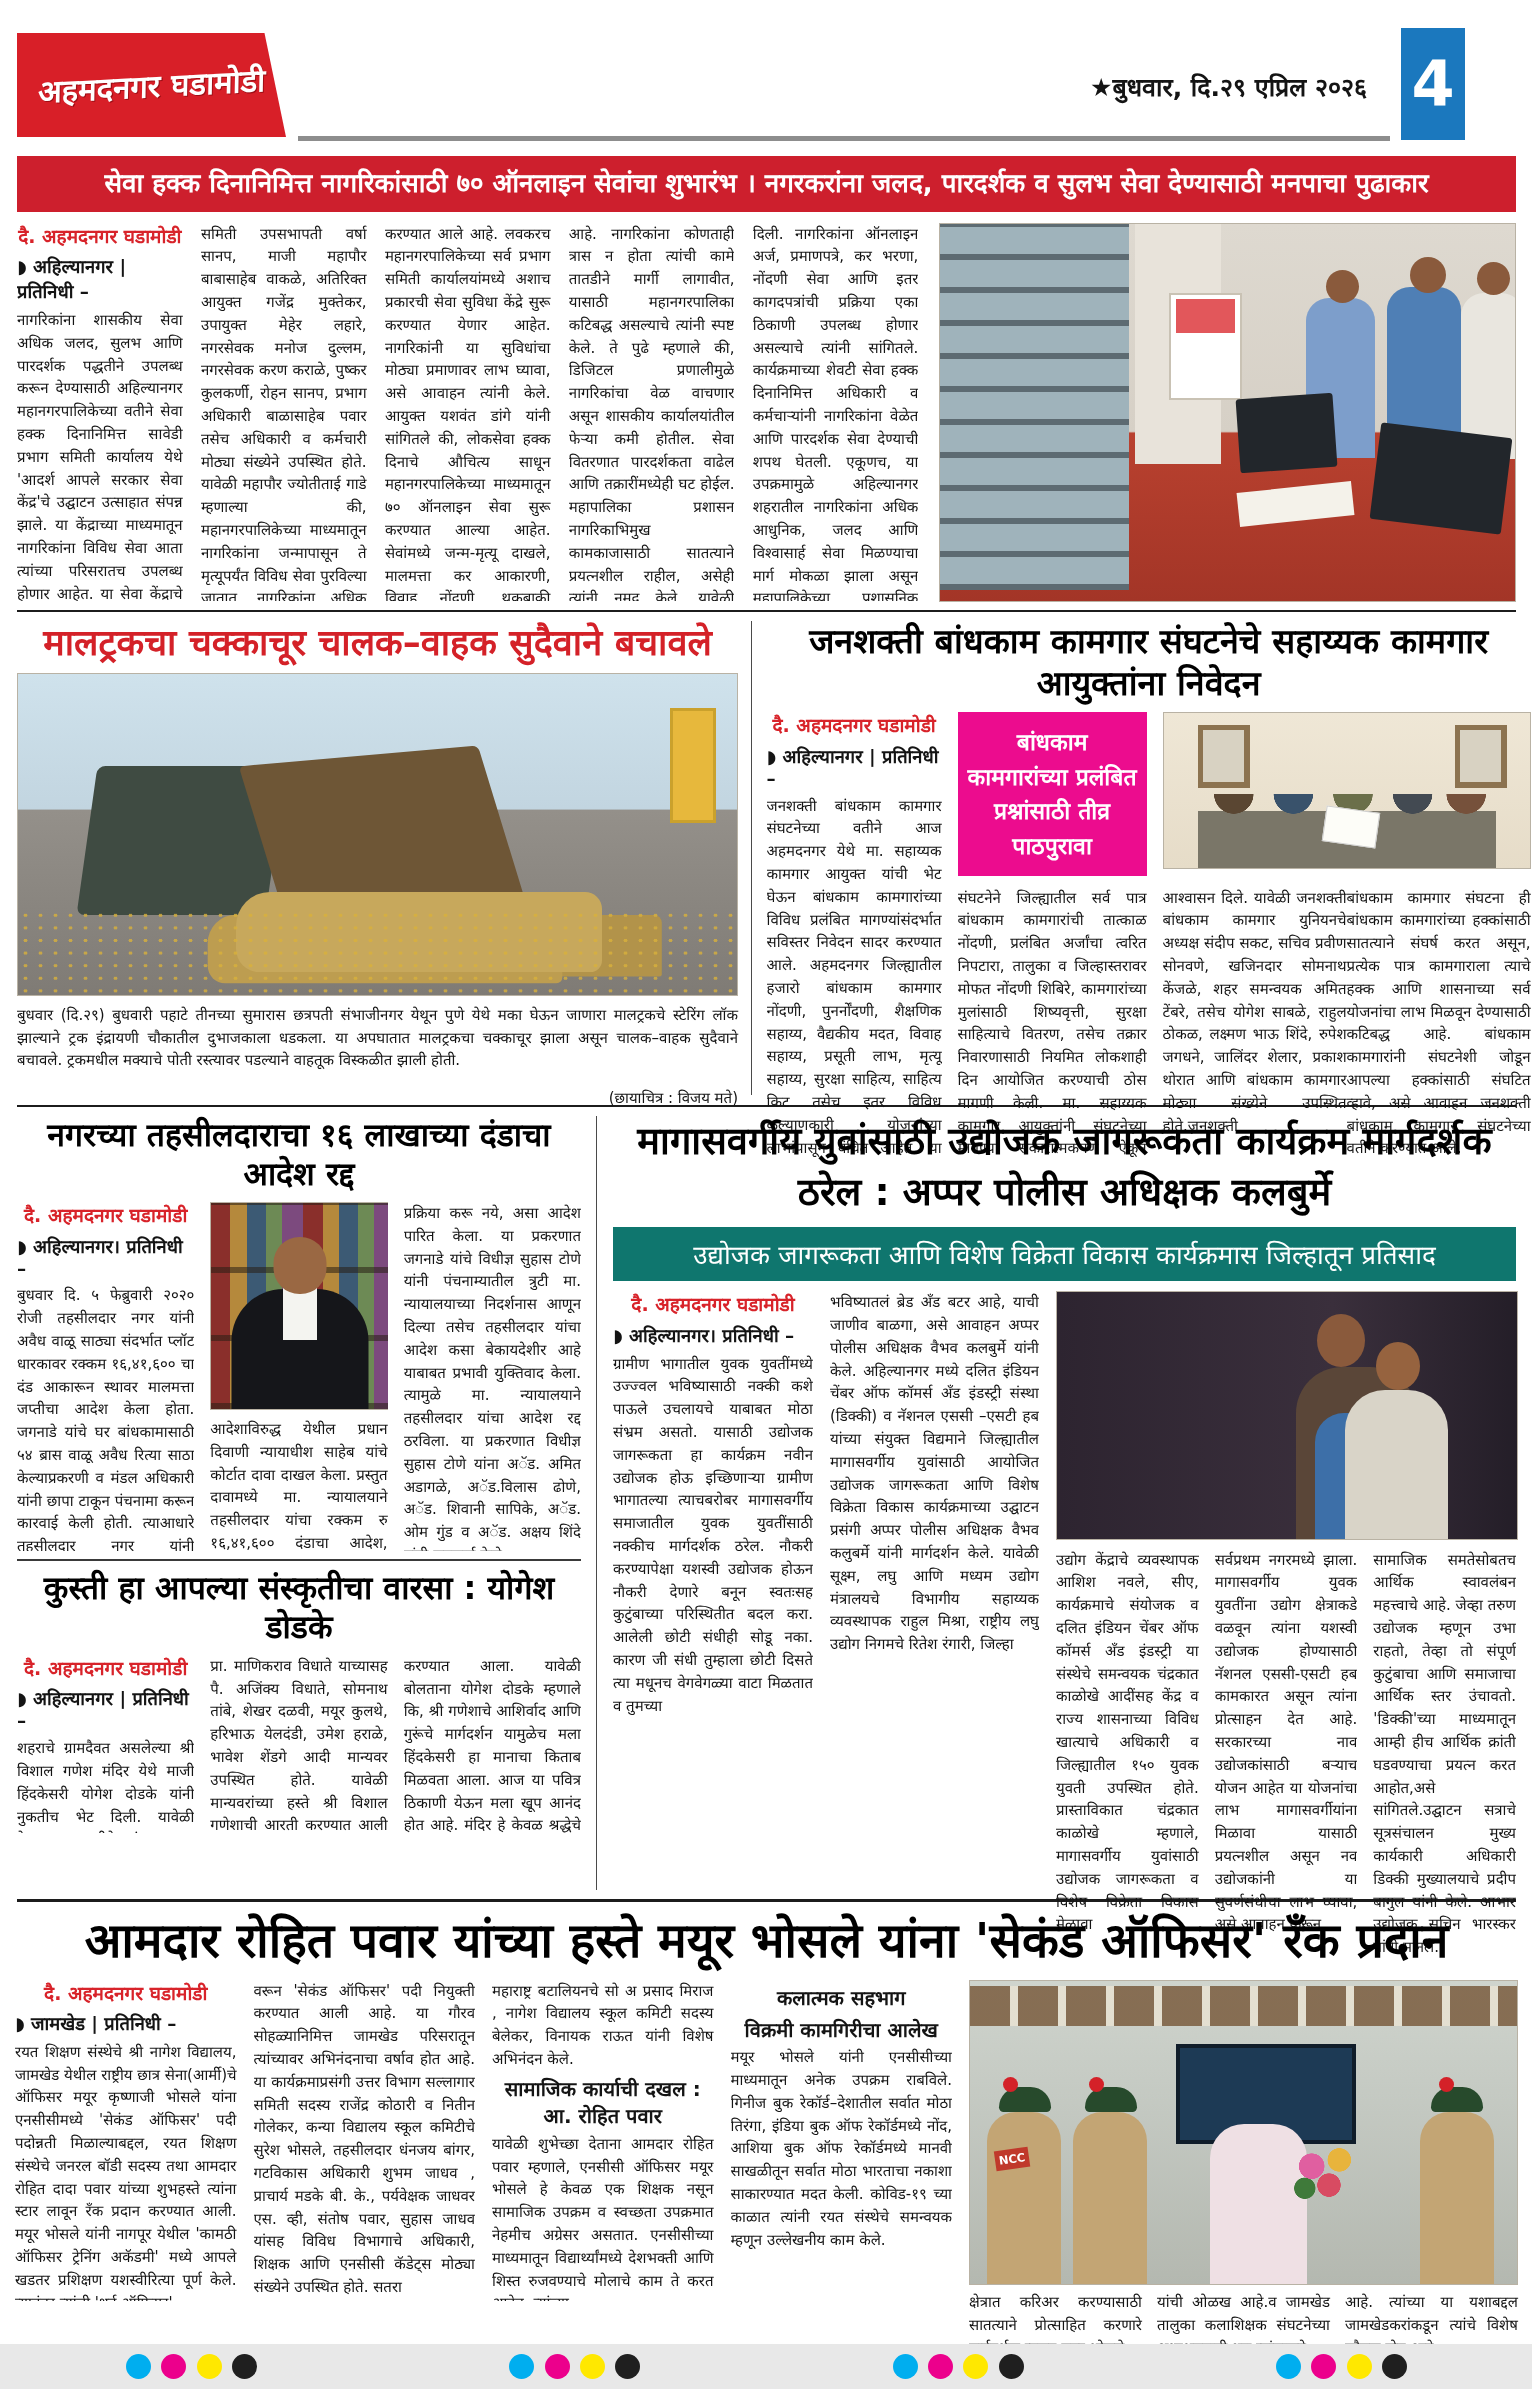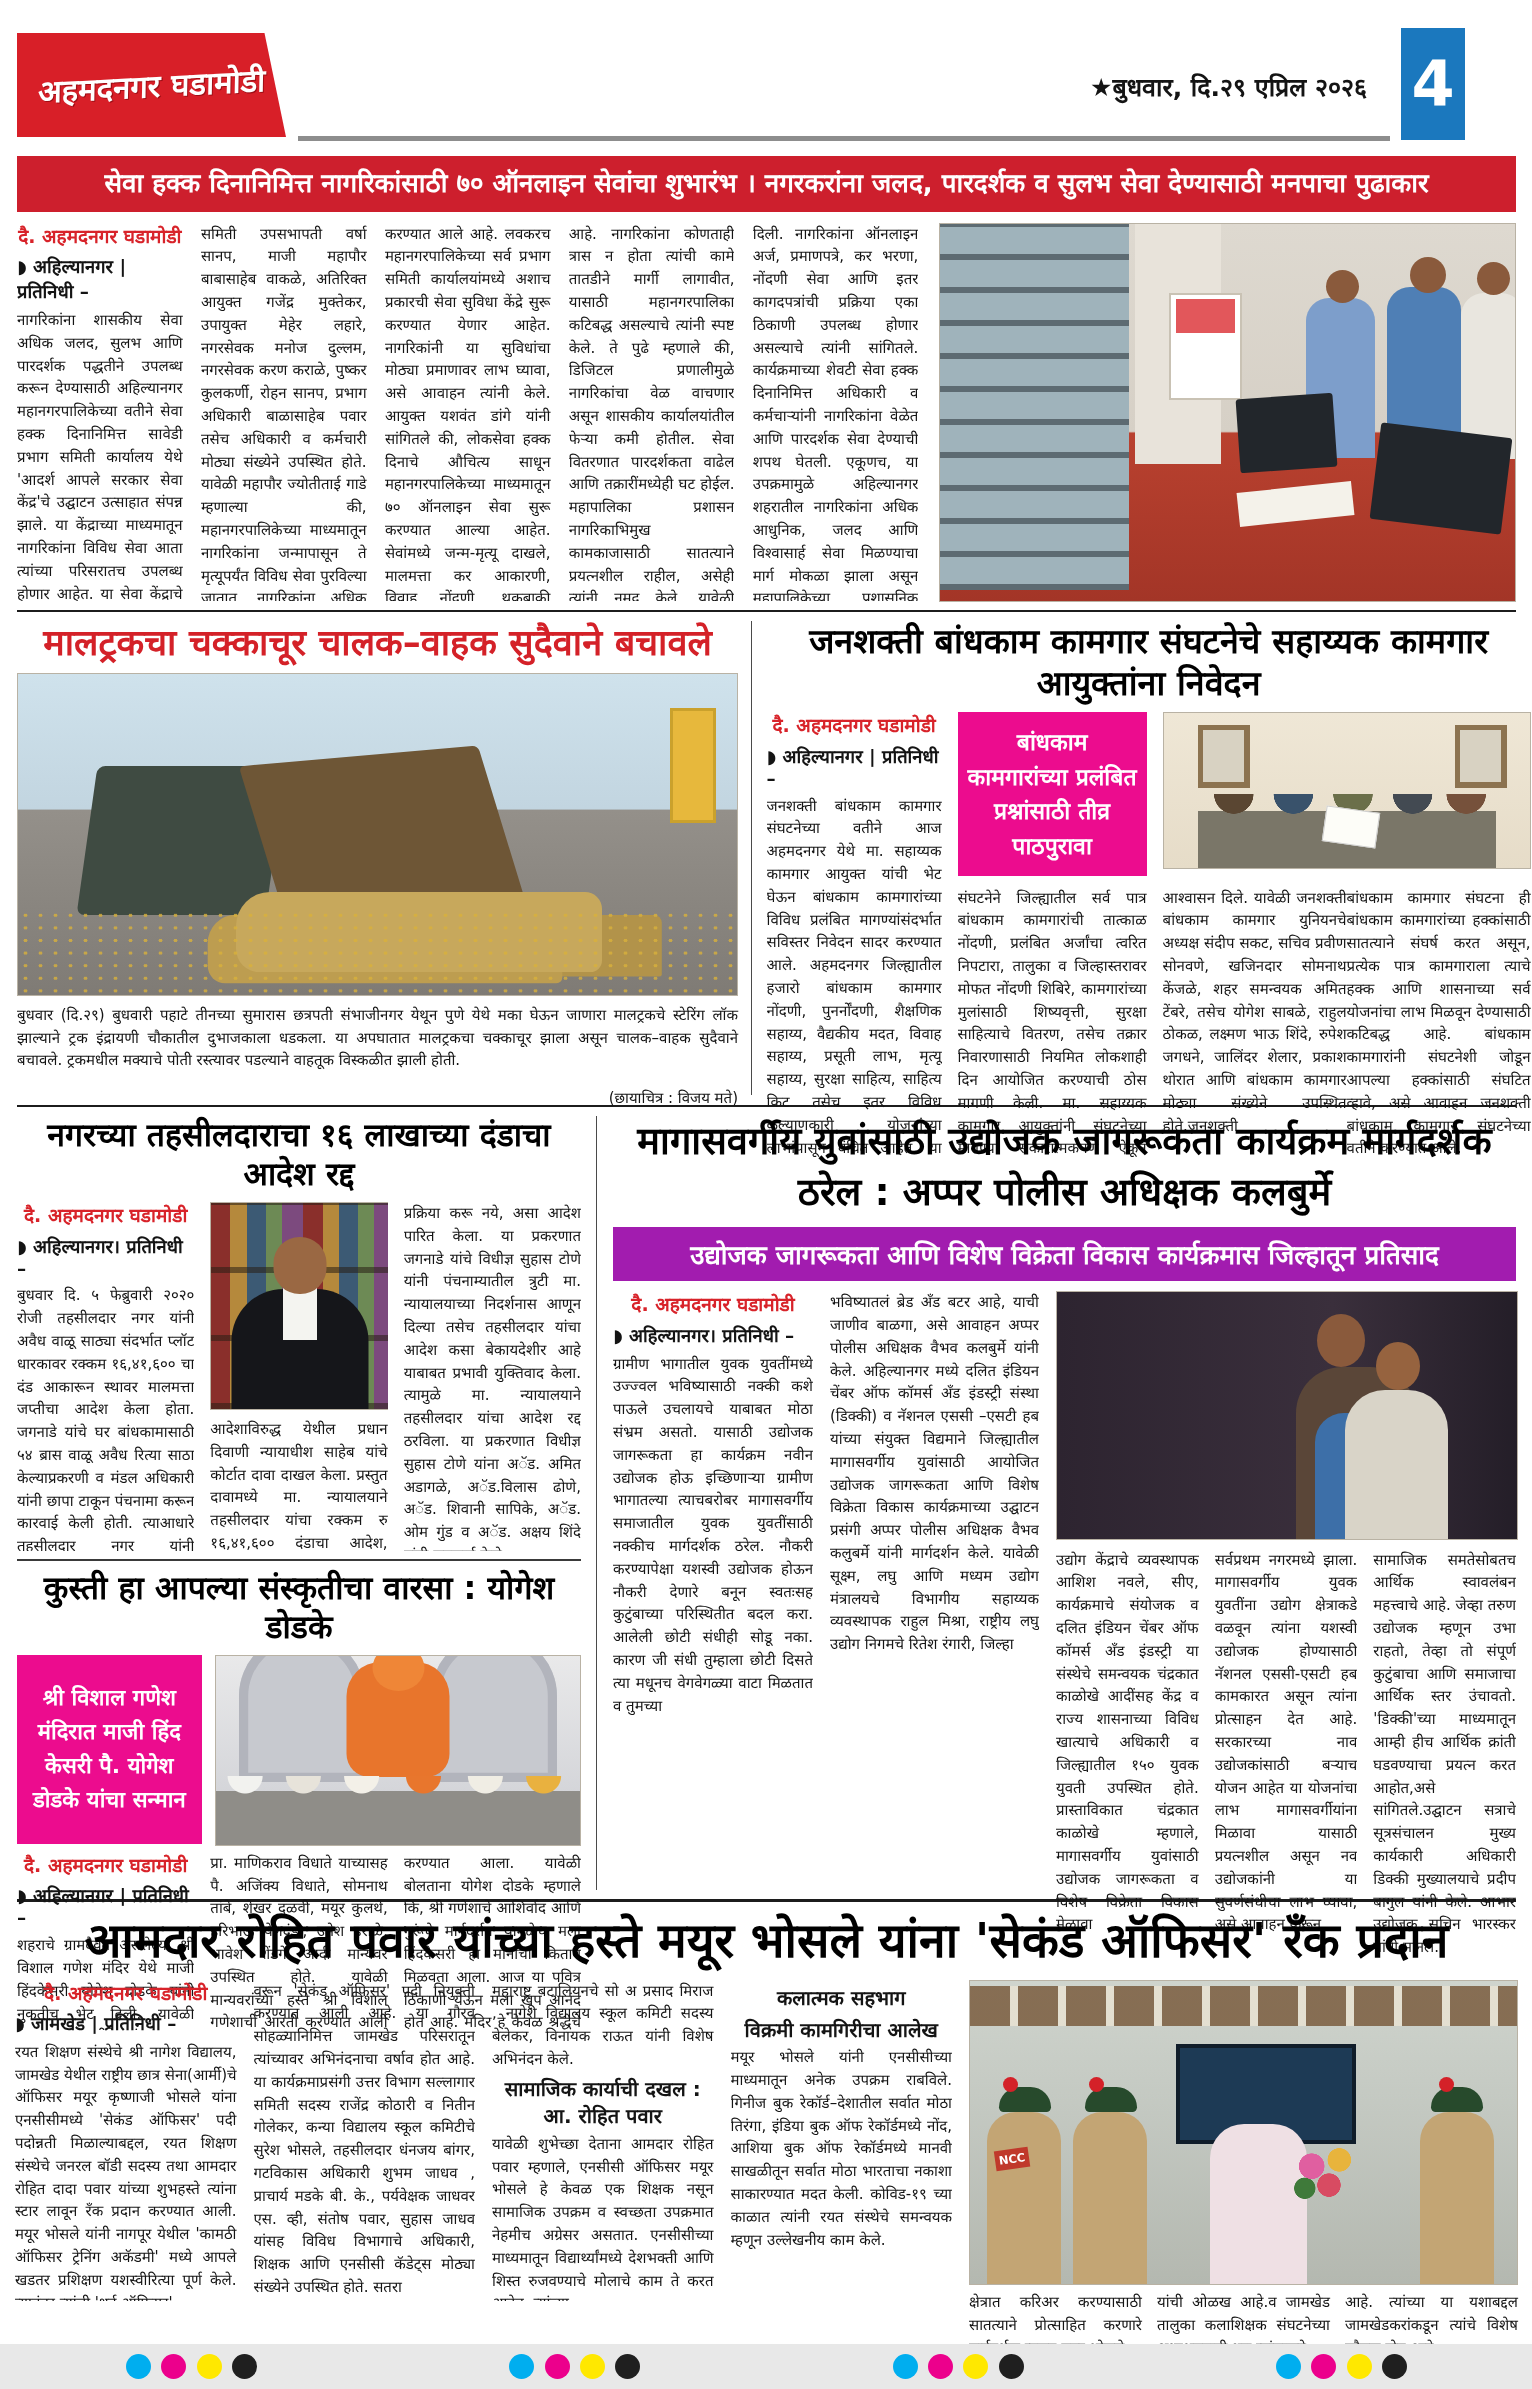--- a/index.html
+++ b/index.html
@@ -157,21 +157,21 @@
   .b3l h2 { font-size:32px; }
   .cols3 { display:flex; gap:16px; }
   .cols3 .col { flex:1; }
   .tehsil .cols3 { height:349px; }
   .wrestle .w-row { display:flex; gap:13.7px; height:189px; margin-bottom:8px; }
   .pink-box2 { width:172px; background:#ec0c8e; color:#fff; font-weight:bold; font-size:22px; line-height:1.55;
     display:flex; align-items:center; justify-content:center; text-align:center; padding:6.9px; }
   .wrestle .cols3 { height:178px; }
   .b3r { flex:1; border-left:1.1px solid #4a4a4a; padding-left:16px; margin-left:15px; }
   .b3r h2 { font-size:38px; line-height:1.35; }
-  .green-strip { background:#a21caf; color:#fff; font-weight:bold; text-align:center; font-size:26px; padding:9.2px 4.6px; margin:3.4px 0 10.3px; }
+  .green-strip { background:#0f766e; color:#fff; font-weight:normal; text-align:center; font-size:26px; padding:9.2px 4.6px; margin:3.4px 0 10.3px; }
   .e-grid { display:grid; grid-template-columns:200px 209px 1fr; grid-template-rows:247px auto; gap:10.3px 17px; height:550px; }
   .ec1 { grid-column:1; grid-row:1/3; } .ec2 { grid-column:2; grid-row:1/3; }
   .e-photo { grid-column:3; grid-row:1; }
   .ec345 { grid-column:3; grid-row:2; display:flex; gap:16px; }
   .ec345 .col { flex:1; }
   
   .band5 { margin:0 15px; height:402px; }
   .band5 h2 { font-size:48px; margin-bottom:10.3px; white-space:nowrap; }
   .n-flex { display:flex; gap:17px; height:321px; }
   .n-flex .col { flex:1; }
@@ -305,29 +305,20 @@
             <p class="body" style="margin-top:8px">आदेशाविरुद्ध येथील प्रधान दिवाणी न्यायाधीश साहेब यांचे कोर्टात दावा दाखल केला. प्रस्तुत दावामध्ये मा. न्यायालयाने तहसीलदार यांचा रक्कम रु १६,४१,६०० दंडाचा आदेश, तसेच श्री जगनाडे यांच्या स्थावर मिळकतीवर लावलेला जप्तीचा आदेश रद्द ठरवून लिलाव</p>
           </div>
           <div class="col">
               <p class="body">प्रक्रिया करू नये, असा आदेश पारित केला. या प्रकरणात जगनाडे यांचे विधीज्ञ सुहास टोणे यांनी पंचनाम्यातील त्रुटी मा. न्यायालयाच्या निदर्शनास आणून दिल्या तसेच तहसीलदार यांचा आदेश कसा बेकायदेशीर आहे याबाबत प्रभावी युक्तिवाद केला. त्यामुळे मा. न्यायालयाने तहसीलदार यांचा आदेश रद्द ठरविला. या प्रकरणात विधीज्ञ सुहास टोणे यांना अॅड. अमित अडागळे, अॅड.विलास ढोणे, अॅड. शिवानी सापिके, अॅड. ओम गुंड व अॅड. अक्षय शिंदे यांनी सहकार्य केले.</p>
             </div>
         </div>
       </article>
       <div class="rule thin"></div>
       <article class="wrestle">
         <h2 class="story-head">कुस्ती हा आपल्या संस्कृतीचा वारसा : योगेश डोडके</h2>
-        <div class="w-row">
-          <div class="pink-box2">श्री विशाल गणेश मंदिरात माजी हिंद केसरी पै. योगेश डोडके यांचा सन्मान</div>
-          <div class="photo ph-temple">
-            <div class="fig arch a1"></div>
-            <div class="fig arch a2"></div>
-            <div class="fig idol"></div>
-            <div class="fig crowd"></div>
-          </div>
-        </div>
         <div class="cols3">
           <div class="col">
             <div class="src">दै. अहमदनगर घडामोडी</div>
             <div class="byline">◗ अहिल्यानगर | प्रतिनिधी –</div>
             <p class="body">शहराचे ग्रामदैवत असलेल्या श्री विशाल गणेश मंदिर येथे माजी हिंदकेसरी योगेश दोडके यांनी नुकतीच भेट दिली. यावेळी देवस्थानच्या वतीने त्यांचा सन्मान करण्यात आला. यावेळी देवस्थानचे सचिव अशोकराव कानडे, विश्वस्त</p>
           </div>
           <div class="col">
               <p class="body">प्रा. माणिकराव विधाते याच्यासह पै. अजिंक्य विधाते, सोमनाथ तांबे, शेखर दळवी, मयूर कुलथे, हरिभाऊ येलदंडी, उमेश हराळे, भावेश शेंडगे आदी मान्यवर उपस्थित होते. यावेळी मान्यवरांच्या हस्ते श्री विशाल गणेशाची आरती करण्यात आली यानंतर त्यांचा देवस्थानच्या वतीने शाल, श्रीफळ देऊन सन्मान</p>
             </div>
           <div class="col">

